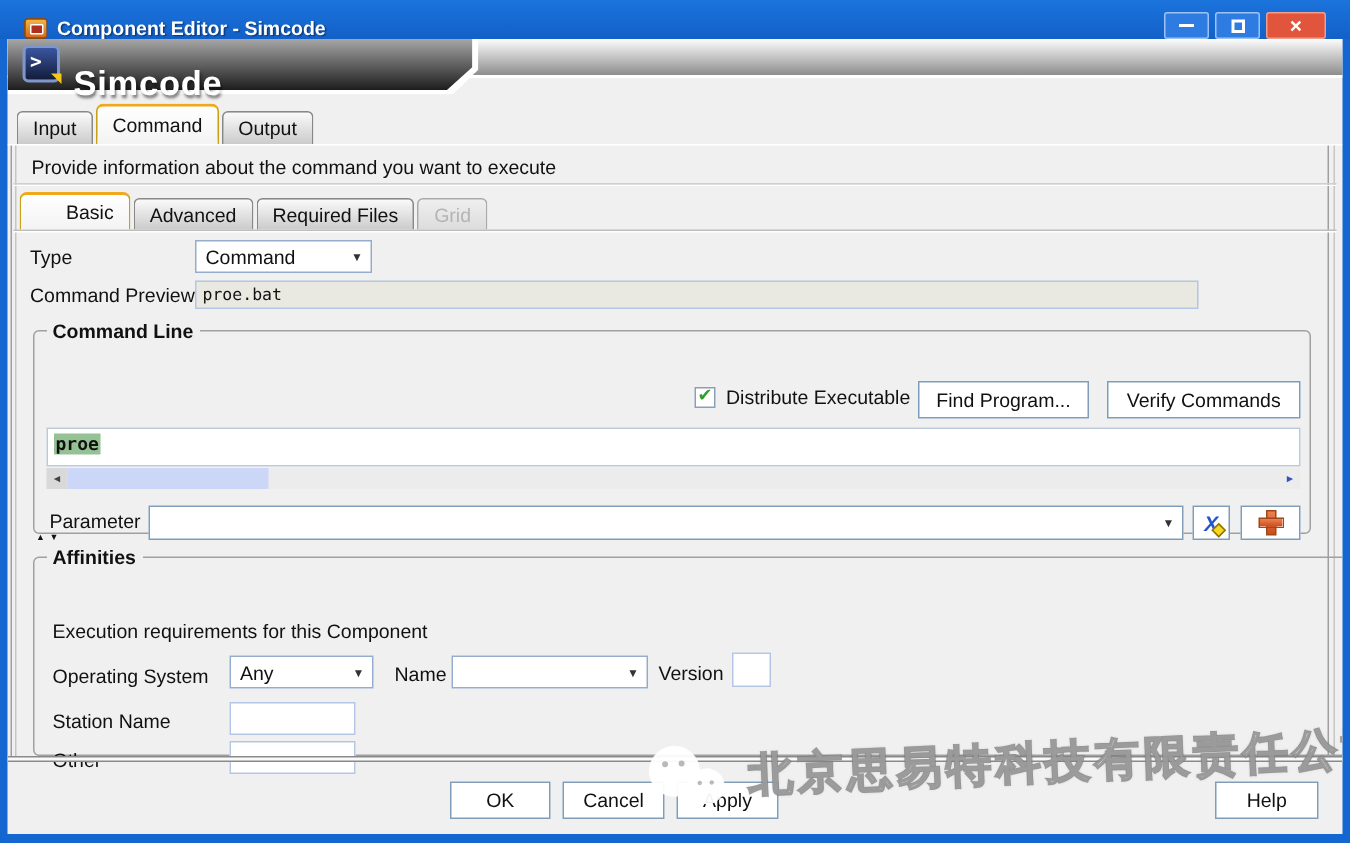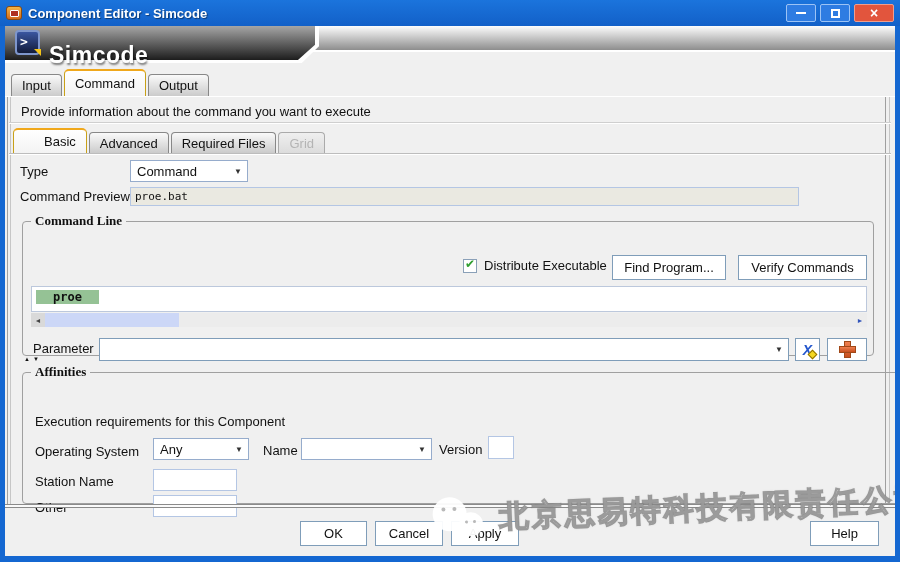--- a/index.html
+++ b/index.html
@@ -2,21 +2,21 @@
 <html><head>
 <meta charset="utf-8">
 <style>
   * { margin:0; padding:0; box-sizing:border-box; }
   html,body { width:900px; height:562px; }
   body { font-family:"Liberation Sans","DejaVu Sans",sans-serif; font-size:13px; color:#111; }
 
   .screen { position:relative; width:900px; height:562px; background:#1467d1; overflow:hidden; }
 
   
-  .titlebar { position:absolute; top:0; left:0; right:0; height:26px; background:linear-gradient(#1b74dc,#1260c8); display:flex; align-items:center; padding:0 6px; }
+  .titlebar { position:absolute; top:0; left:0; right:0; height:26px; background:linear-gradient(#1b74dc,#1260c8); display:flex; align-items:flex-end; padding:0 16px; }
   .app-icon { width:16px; height:14px; margin-right:6px; background:linear-gradient(#f4b544,#d2691e); border:1px solid #8a4a10; border-radius:3px; position:relative; }
   .app-icon::after { content:""; position:absolute; left:3px; top:3px; width:7px; height:5px; background:#b03020; border:1px solid #fff; border-radius:1px; }
   .win-title { color:#fff; font-weight:bold; font-size:13px; text-shadow:1px 1px 1px rgba(0,0,0,.45); }
   .controls { margin-left:auto; display:flex; gap:4px; align-items:center; }
   .win-btn { height:18px; border-radius:2px; display:flex; align-items:center; justify-content:center; cursor:pointer; }
   .win-btn.min, .win-btn.max { width:30px; background:#2e7ce2; border:1px solid #9cc3f5; color:#fff; }
   .win-btn.min span.bar { width:10px; height:2px; background:#fff; }
   .win-btn.max span.box { width:9px; height:9px; border:2px solid #fff; }
   .win-btn.close { width:40px; background:#e2553d; border:1px solid #ef9d8d; color:#fff; font-weight:bold; font-size:14px; line-height:1; }
 
@@ -54,33 +54,33 @@
   
   .lbl { position:absolute; white-space:nowrap; }
   .combo { position:absolute; background:#fff; border:1px solid #96accc; display:flex; align-items:center; padding-left:6px; cursor:pointer; }
   .combo .arrow { margin-left:auto; margin-right:5px; font-size:8px; color:#333; }
   .field { position:absolute; background:#fff; border:1px solid #b4c6e4; padding:2px 4px; }
   .preview { background:#eae9e1; font-family:"DejaVu Sans Mono","Liberation Mono",monospace; font-size:11px; }
 
   .btn { position:absolute; background:#fff; border:1px solid #7f9db9; display:flex; align-items:center; justify-content:center; cursor:pointer; font-size:13px; }
 
   fieldset.grp { position:absolute; border:1px solid #a0a0a0; border-radius:4px; }
-  fieldset.grp legend { margin-left:8px; padding:0 4px; font-weight:bold;font-family:Liberation Serif, serif; }
+  fieldset.grp legend { margin-left:8px; padding:0 4px; font-weight:bold; }
 
   .grp-cmd { left:17px; top:187px; width:852px; height:143px; }
   .grp-aff { left:17px; top:338px; width:880px; height:140px; }
 
   
   .cb { position:absolute; left:440px; top:30px; width:14px; height:14px; background:#fff; border:1px solid #8aa0b8; cursor:pointer; }
   .cb .check { position:absolute; left:1px; top:-3px; color:#2f9e2f; font-size:12px; font-weight:bold; }
   .cb-label { position:absolute; left:461px; top:29px; }
   .btn-find { left:589px; top:26px; width:114px; height:25px; }
   .btn-verify { left:715px; top:26px; width:129px; height:25px; }
   .cmd-area { position:absolute; left:8px; top:57px; width:836px; height:26px; background:#fff; border:1px solid #bcc8dc; cursor:text; }
-  .cmd-text { position:absolute; left:4px; top:3px; font-family:"DejaVu Sans Mono","Liberation Mono",monospace; font-size:12px; font-weight:bold; background:#95c295; padding:0 17px; }
+  .cmd-text { position:absolute; left:4px; top:3px; font-family:"DejaVu Sans Mono","Liberation Mono",monospace; font-size:12px; font-weight:bold; background:#95c295; padding:0 1px; }
   .hscroll { position:absolute; left:8px; top:84px; width:836px; height:14px; background:#ececec; display:flex; align-items:center; }
   .hs-btn { width:14px; height:14px; background:#d9d9d9; display:flex; align-items:center; justify-content:center; font-size:7px; color:#444; cursor:pointer; }
   .hs-thumb { width:134px; height:14px; background:#ccd7f7; cursor:grab; }
   .hs-right { margin-left:auto; background:transparent; color:#3355bb; }
   .param-lbl { left:10px; top:112px; }
   .param-combo { left:76px; top:109px; width:690px; height:23px; border-color:#7f9db9; }
   .btn-formula { left:772px; top:109px; width:25px; height:23px; position:absolute; }
   .x-glyph { color:#2255cc; font-weight:bold; font-style:italic; font-size:14px; }
   .diamond { position:absolute; right:3px; bottom:2px; width:7px; height:7px; background:#f5d820; border:1px solid #907000; transform:rotate(45deg); }
   .btn-add { left:804px; top:109px; width:40px; height:23px; position:absolute; }

